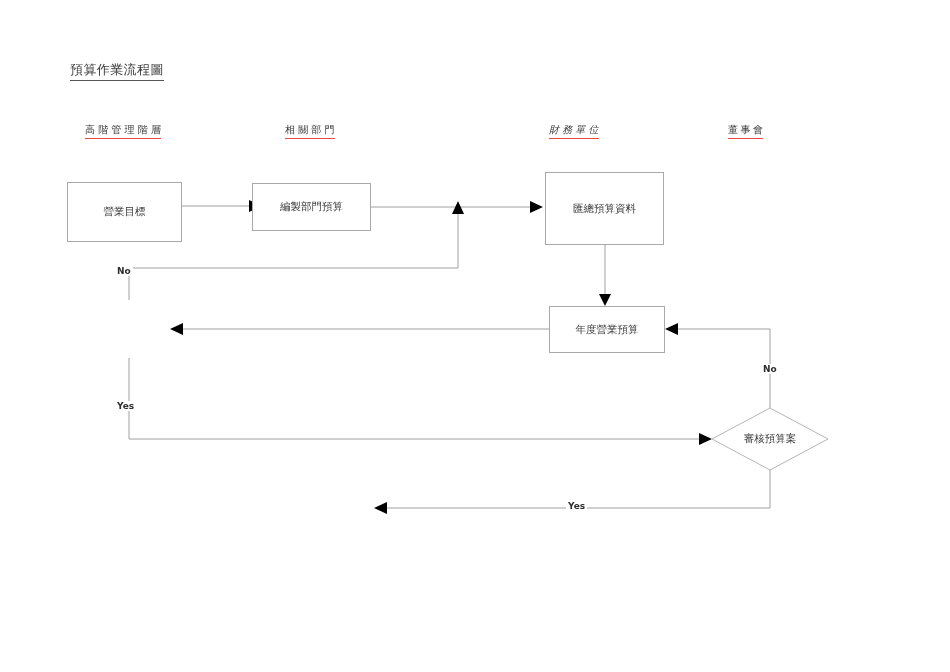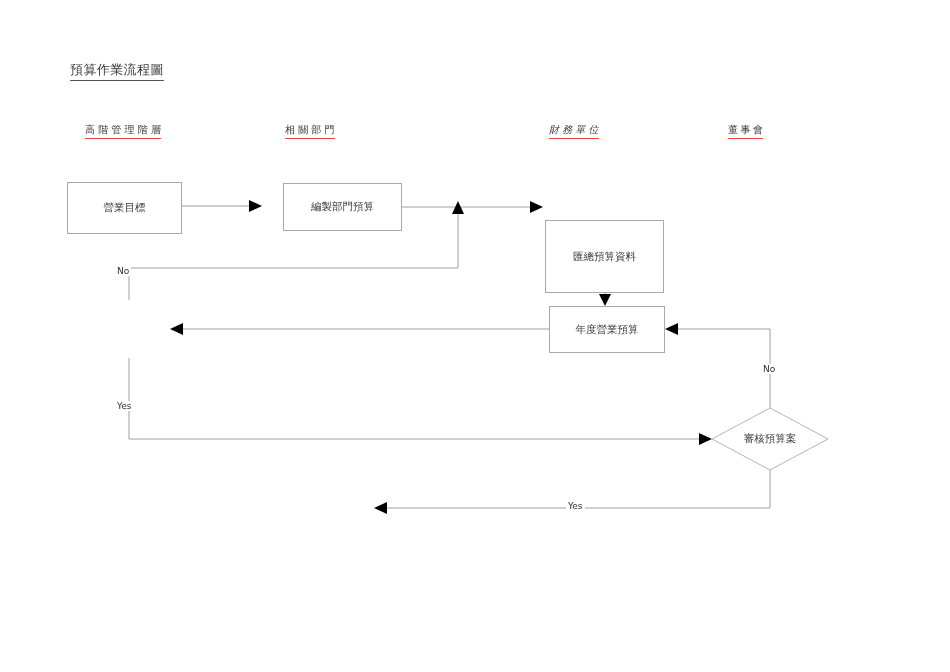--- a/index.html
+++ b/index.html
@@ -58,20 +58,21 @@
     pointer-events:none;
   }
 
   .edge-label{
     position:absolute;
     font-size:9px;
     color:#2e2e2e;
     background:#ffffff;
     padding:0 2px;
     white-space:nowrap;
+    font-weight:bold;
   }
 
   #wires{position:absolute;left:0;top:0;width:950px;height:672px;}
   #wires line, #wires polyline{stroke:#a0a0a0;stroke-width:1;fill:none;}
   #wires polygon{fill:#000000;}
 </style>
 </head>
 <body>
 
 <div id="canvas">
@@ -105,25 +106,25 @@
     <polyline points="770,408 770,329 678,329"></polyline>
     <polygon points="678,323 665,329 678,335"></polygon>
 
     <polyline points="129,358 129,439 699,439"></polyline>
     <polygon points="699,433 712,439 699,445"></polygon>
 
     <polyline points="770,470 770,508 387,508"></polyline>
     <polygon points="387,502 374,508 387,514"></polygon>
   </svg>
 
-  <div class="node-box" style="left:67px;top:182px;width:115px;height:52px;">營業目標</div>
+  <div class="node-box" style="left:67px;top:182px;width:115px;height:60px;">營業目標</div>
 
-  <div class="node-box" style="left:252px;top:183px;width:119px;height:48px;margin-left:31px;">編製部門預算</div>
+  <div class="node-box" style="left:252px;top:183px;width:119px;height:48px;">編製部門預算</div>
 
-  <div class="node-box" style="left:545px;top:172px;width:119px;height:73px;margin-top:48px;">匯總預算資料</div>
+  <div class="node-box" style="left:545px;top:172px;width:119px;height:73px;">匯總預算資料</div>
 
   <div class="node-box" style="left:549px;top:306px;width:116px;height:47px;text-align:right;">年度營業預算</div>
 
 
 
   <div class="diamond-wrap" style="left:712px;top:408px;width:116px;height:62px;text-align:center;">
     <svg width="116" height="62" viewBox="0 0 116 62">
       <polygon points="58,0 116,31 58,62 0,31" fill="#ffffff" stroke="#b5b5b5" stroke-width="1"></polygon>
     </svg>
     <div class="diamond-label">審核預算案</div>

